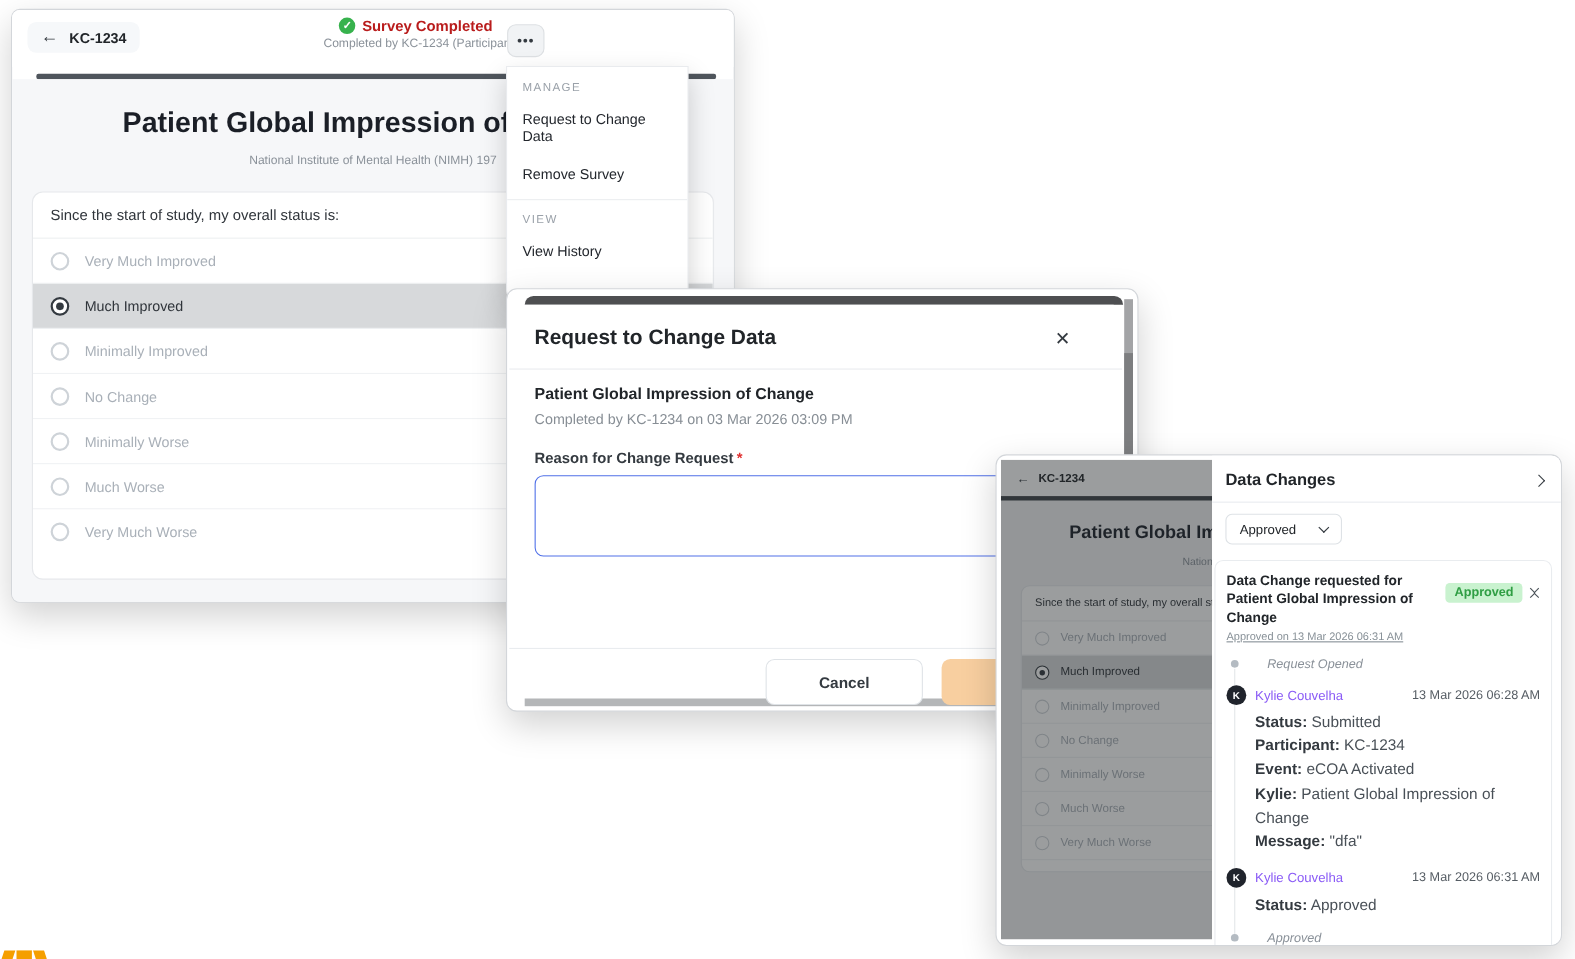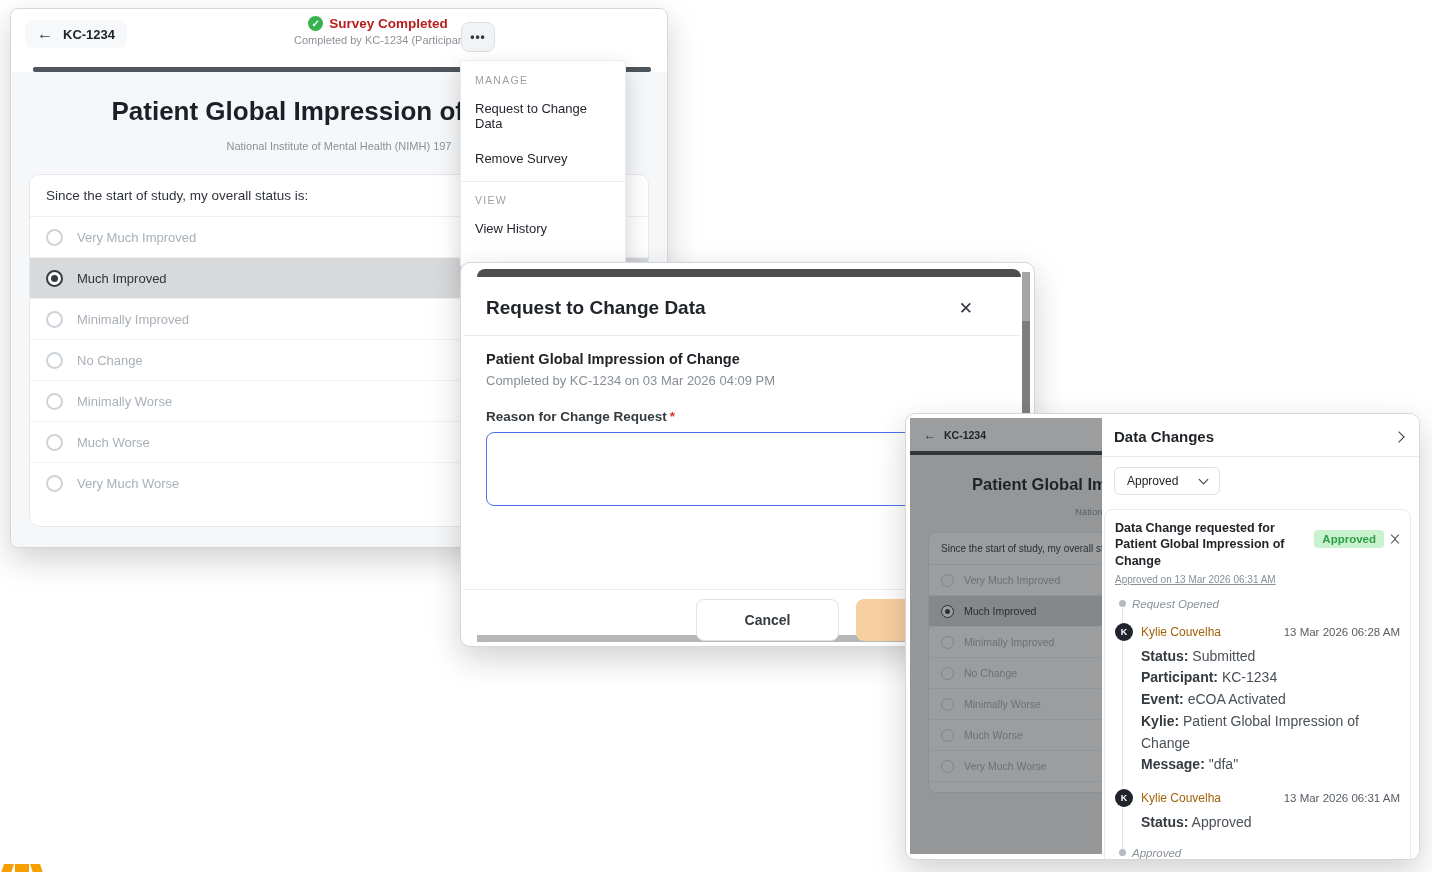--- a/index.html
+++ b/index.html
@@ -119,28 +119,28 @@
   .dcc-title-row { display:flex; align-items:flex-start; }
   .dcc-title { width:198px; font-size:12.5px; font-weight:700; color:#212529; line-height:1.3; }
   .badge { margin-left:auto; margin-top:10px; padding:3px 8px; border-radius:4px; font-size:11.5px; font-weight:600; }
   .collapse-icon { margin:12px 2px 0 8px; display:flex; flex-direction:column; align-items:center; cursor:pointer; }
   .collapse-icon i { display:block; width:6px; height:6px; border-right:1.5px solid #495057; border-bottom:1.5px solid #495057; }
   .collapse-icon .cv { transform:rotate(45deg); margin-bottom:2px; }
   .collapse-icon .ch { transform:rotate(225deg); }
   .dcc-approved-line { margin-top:5px; font-size:10px; color:#879097;text-decoration:underline; }
   .timeline { position:relative; margin-top:13px; }
   .tl-line { position:absolute; left:7px; top:10px; bottom:10px; width:1px; background:#e3e6e9; }
-  .milestone { position:relative; display:flex; align-items:center; gap:6px; font-size:11.5px;
+  .milestone { position:relative; display:flex; align-items:center; gap:26px; font-size:11.5px;
     font-style:italic; color:#8a9199; }
   .milestone .mdot { width:7px; height:7px; border-radius:50%; background:#b4bbc2; margin-left:4px; flex:none; }
   .tl-entry { position:relative; margin-top:13px; }
   .tl-head { display:flex; align-items:center; }
   .avatar { width:18px; height:18px; border-radius:50%; background:#20242c; color:#fff; font-size:9px;
     font-weight:700; display:flex; align-items:center; justify-content:center; flex:none; }
-  .tl-name { margin-left:8px; font-size:12px; color:#a16207; }
+  .tl-name { margin-left:8px; font-size:12px; color:#8b5cf6; }
   .tl-date { margin-left:auto; font-size:11.5px; color:#565d64; }
   .tl-details { margin:5px 0 0 26px; }
   .tl-detail { font-size:14px; line-height:1.55; color:#495057; }
   .tl-detail b { font-weight:600; color:#343a40; }
   .milestone.closing { margin-top:13px; }
   .dc-actions { display:flex; gap:6px; margin-top:14px; }
   .dc-actions .btn { flex:1; height:39px; background:#fff; border:1px solid #dee2e6; border-radius:6px;
     font-size:11.5px; color:#343a40; }
 
   
@@ -236,21 +236,21 @@
     <div class="backdrop-right"></div>
     <div class="scroll-thumb"></div>
     <div class="backdrop-bottom"></div>
     <div class="modal-body">
       <div class="modal-title-row">
         <span class="modal-title">Request to Change Data</span>
         <span class="modal-close">✕</span>
       </div>
       <div class="modal-divider"></div>
       <div class="modal-survey-name">Patient Global Impression of Change</div>
-      <div class="modal-completed">Completed by KC-1234 on 03 Mar 2026 04:09 PM</div>
+      <div class="modal-completed">Completed by KC-1234 on 03 Mar 2026 03:09 PM</div>
       <div class="reason-label">
         <span>Reason for Change Request</span><span class="req-star">*</span>
       </div>
       <textarea class="reason-textarea" style="border-color: rgb(80, 112, 232);"></textarea>
       <div class="modal-footer-divider"></div>
       <button class="btn cancel-btn">Cancel</button>
       <button class="btn submit-btn" style="background: rgb(248, 207, 160);">Submit</button>
     </div>
   </div>
 

